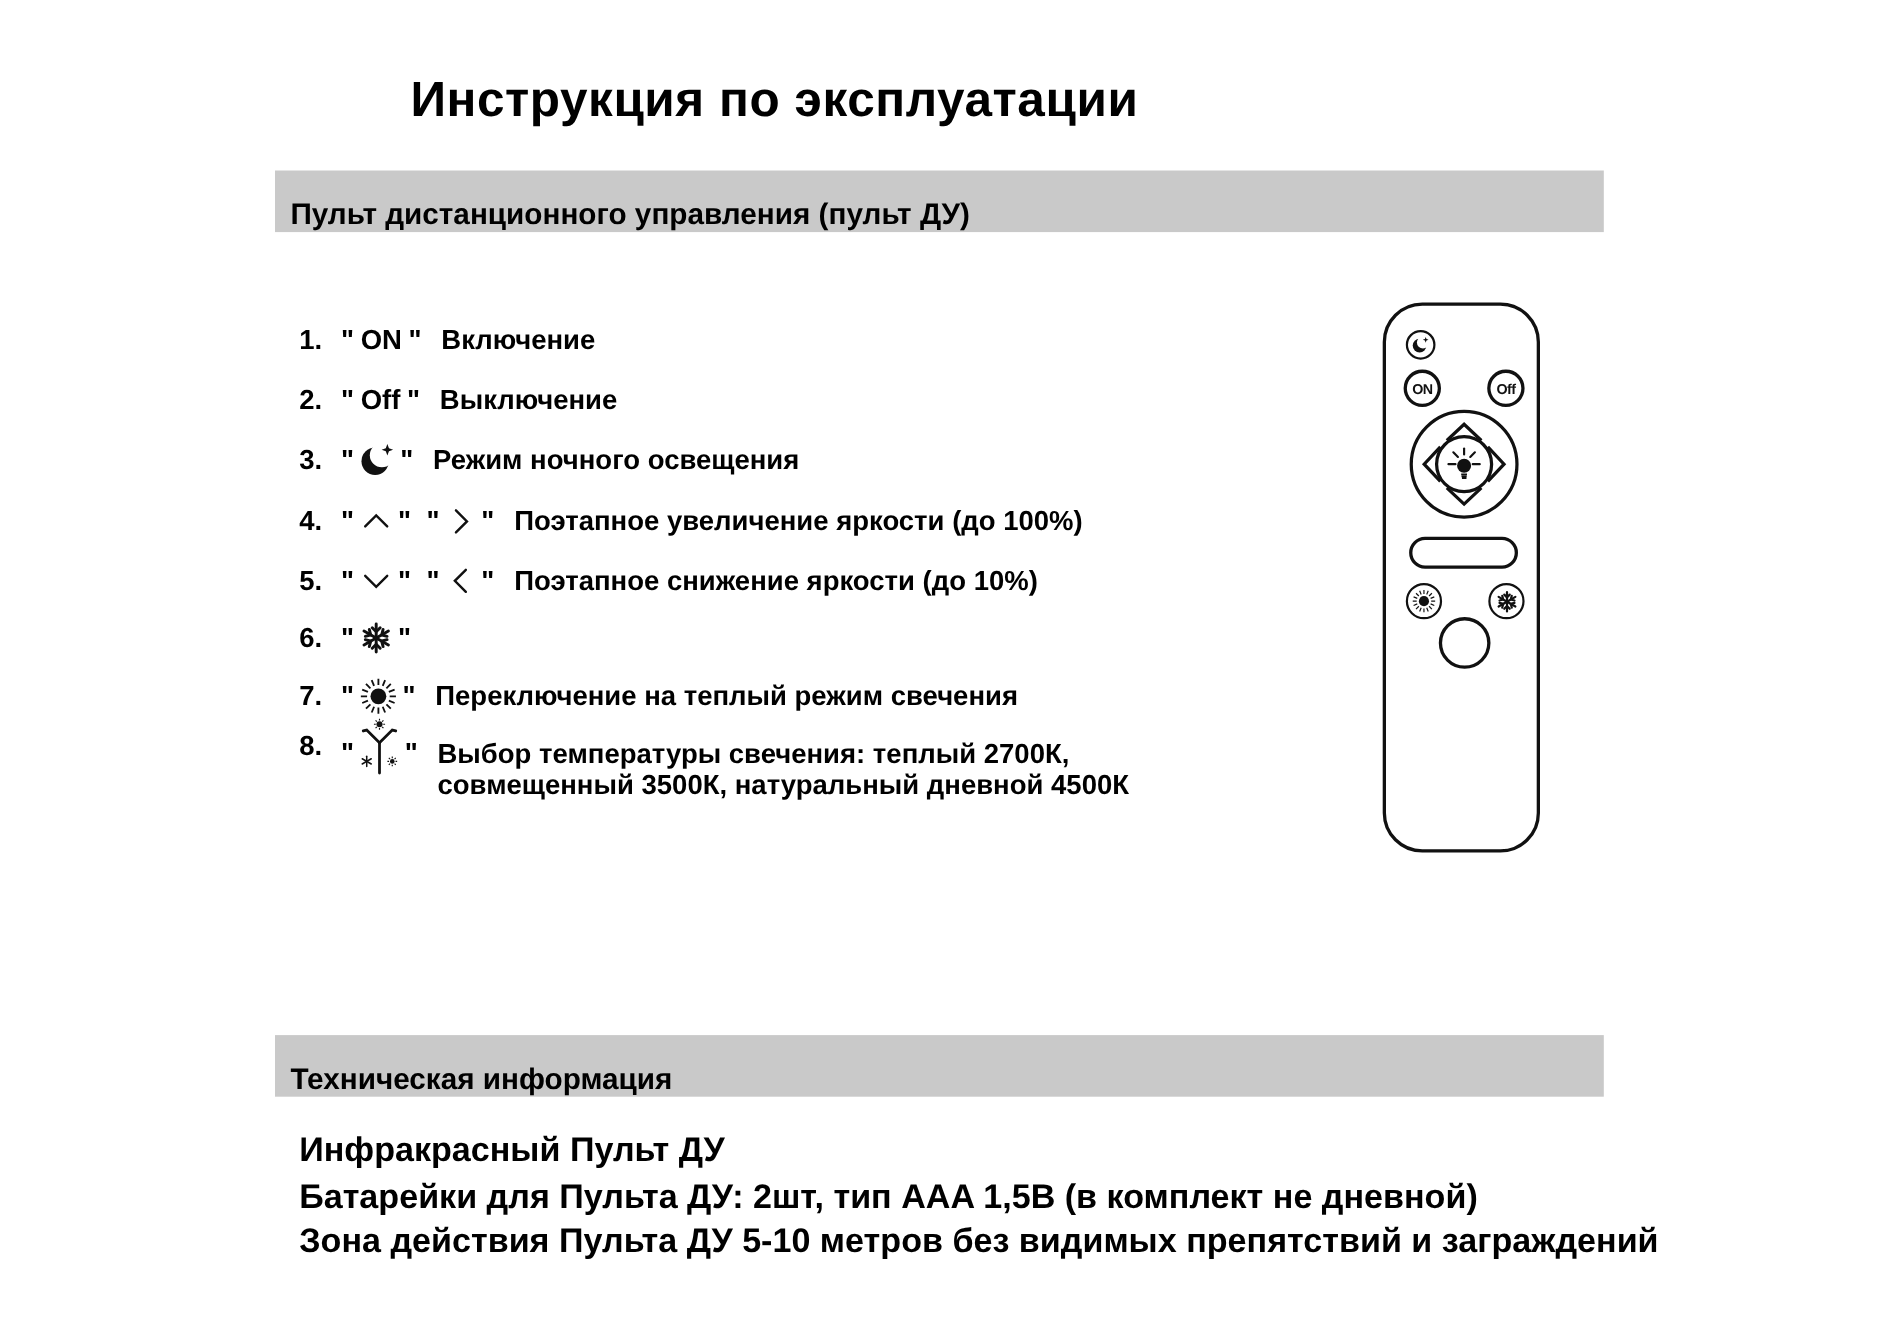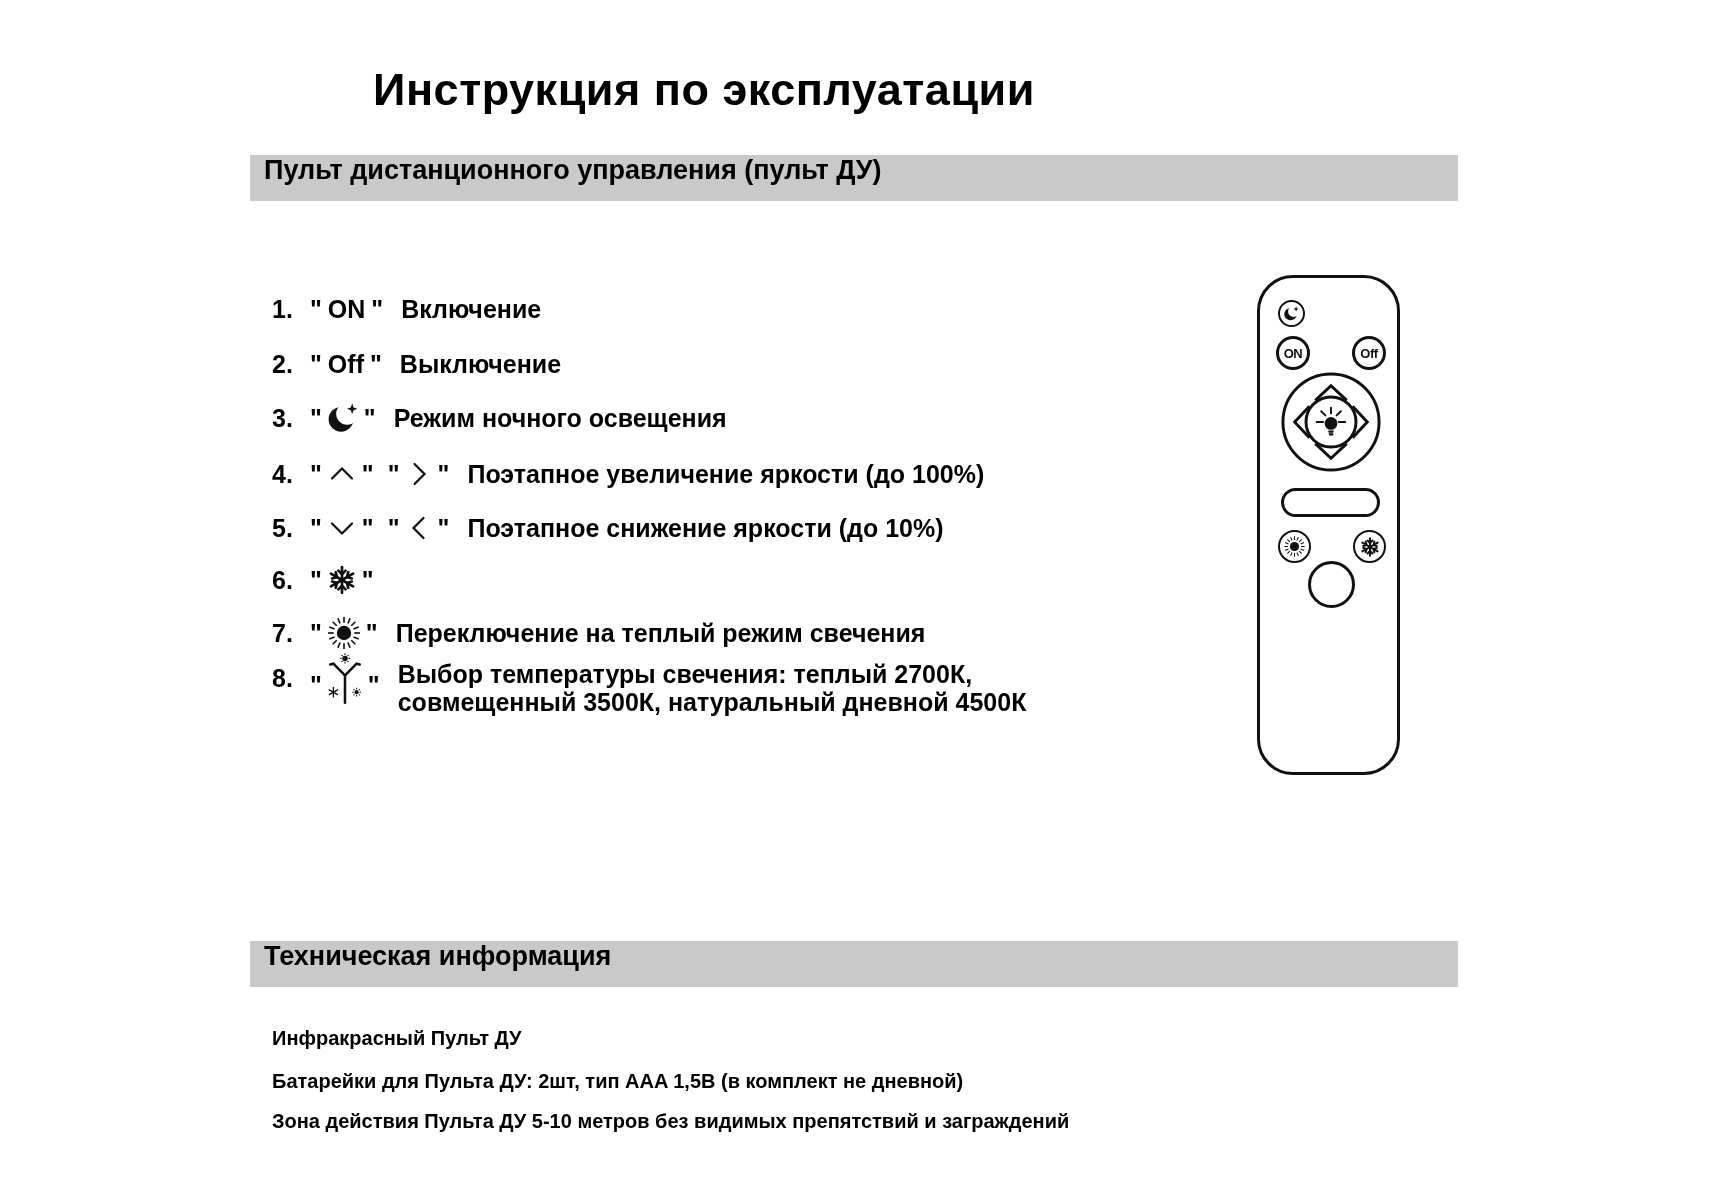--- a/index.html
+++ b/index.html
@@ -1,34 +1,34 @@
 <!DOCTYPE html>
 <html><head>
 <meta charset="utf-8">
 <style>
   *{box-sizing:border-box;margin:0;padding:0}
   html,body{width:1715px;height:1200px}
   body{background:#ffffff;font-family:"Liberation Sans",sans-serif;color:#000;position:relative;overflow:hidden}
   .page-title{position:absolute;left:254px;top:64px;width:900px;text-align:center;font-size:45px;font-weight:bold;letter-spacing:.5px}
-  .bar{position:absolute;left:250px;width:1208px;height:46px;background:#c9c9c9;display:flex;align-items:flex-start;padding-left:14px;font-size:27px;font-weight:bold}
+  .bar{position:absolute;left:250px;width:1208px;height:56px;background:#c9c9c9;display:flex;align-items:flex-end;padding-left:14px;font-size:27px;font-weight:bold}
   .bar1{top:155px}
   .bar2{top:941px}
   .row{position:absolute;left:272px;display:flex;align-items:center;font-size:25px;font-weight:bold;white-space:nowrap}
   .num{min-width:30px;margin-right:4px}
   .grp{display:flex;align-items:center;margin-right:6px}
   .q{margin:0 4px}
   .sym{margin:0 2px}
   .desc{margin-left:8px}
   .desc-wide{}
   .icon{display:inline-flex;align-items:center;justify-content:center}
   svg{display:block}
   .r8{align-items:flex-start}
   .r8 .num,.r8 .q{margin-top:12px}
-  .r8 .desc{margin-top:8px;line-height:28px}
-  .tech-line{position:absolute;left:272px;font-size:20px;font-weight:bold;white-space:nowrap}
+  .r8 .desc{margin-top:20px;line-height:28px}
+  .tech-line{position:absolute;left:272px;font-size:31px;font-weight:bold;white-space:nowrap}
   
   .remote{position:absolute;left:1257px;top:275px;width:143px;height:500px;border:3px solid #111;border-radius:36px;background:#fff}
   .rbtn{position:absolute;border:3px solid #111;border-radius:50%;background:#fff;display:flex;align-items:center;justify-content:center;font-weight:bold;color:#111}
   .btn-night{left:18px;top:22px;width:27px;height:27px;border-width:2.5px}
   .btn-on{left:16px;top:58px;width:34px;height:34px;font-size:13px;letter-spacing:-.5px}
   .btn-off{left:92px;top:58px;width:34px;height:34px;font-size:13px;letter-spacing:-.5px}
   .dpad{position:absolute;left:20px;top:93px;width:102px;height:102px}
   .pill{position:absolute;left:21px;top:210px;width:99px;height:29px;border:3px solid #111;border-radius:15px;background:#fff}
   .btn-warm{left:18px;top:252px;width:33px;height:33px;border-width:2.5px}
   .btn-cold{left:93px;top:252px;width:33px;height:33px;border-width:2.5px}

